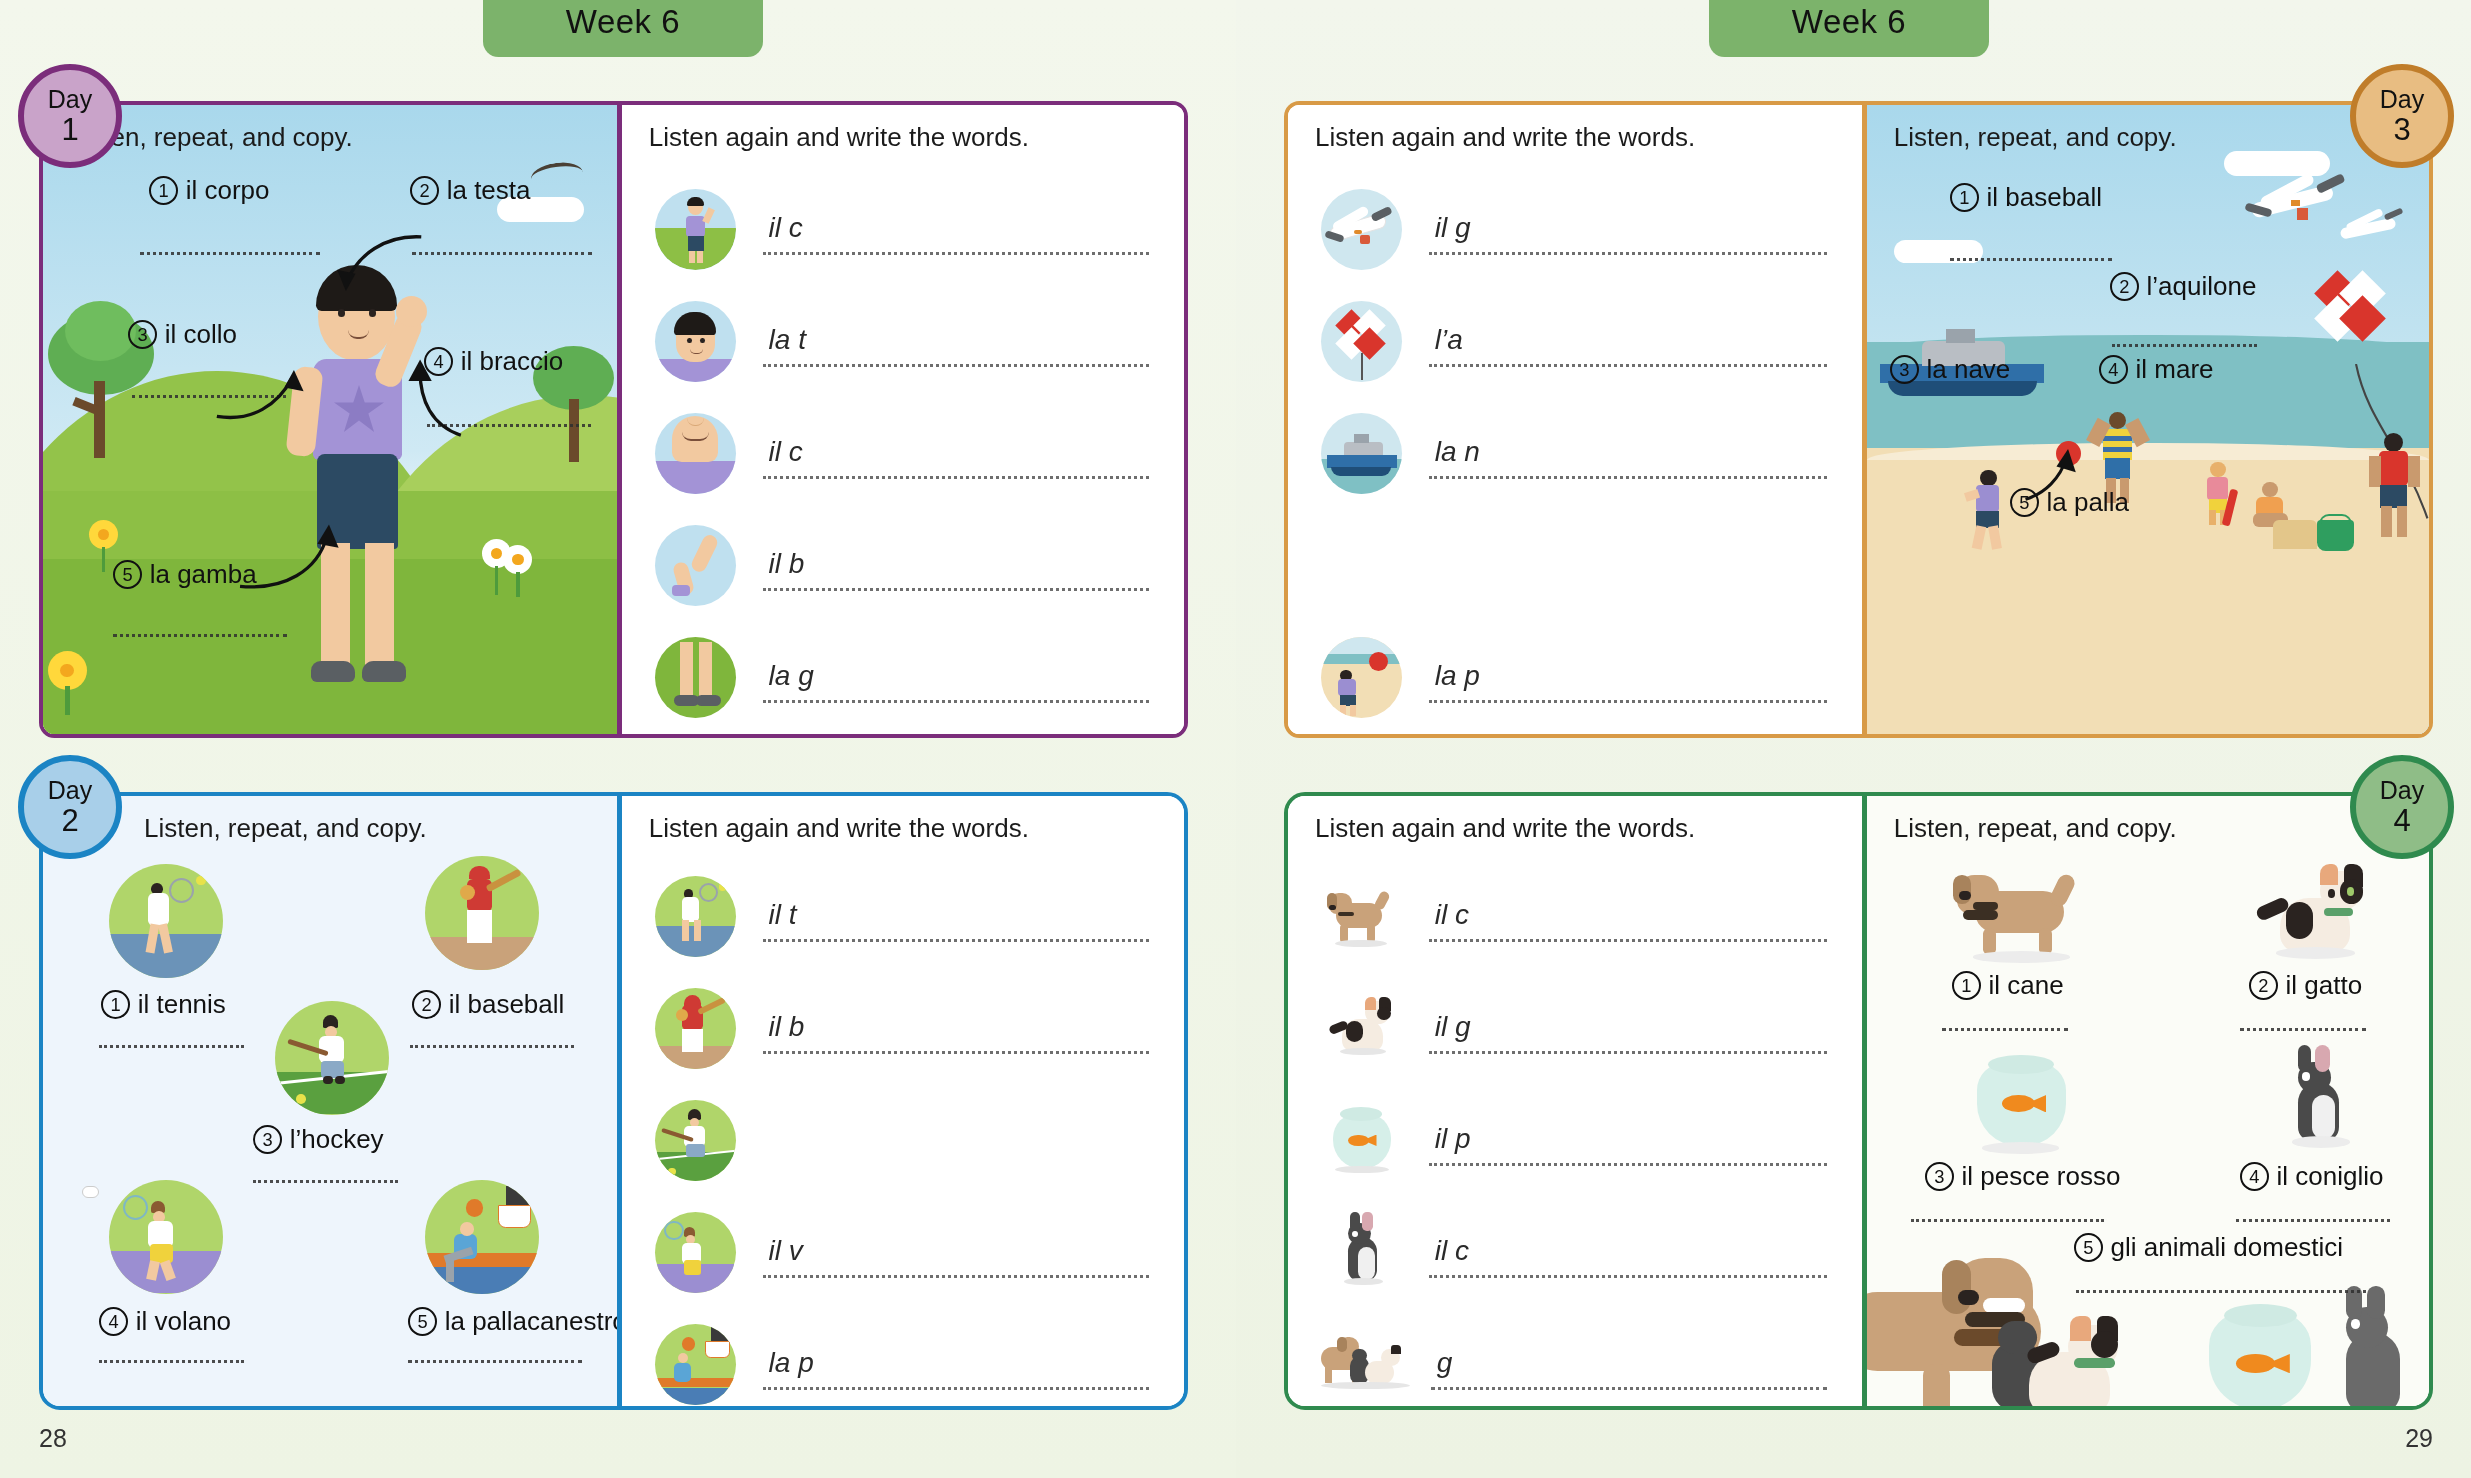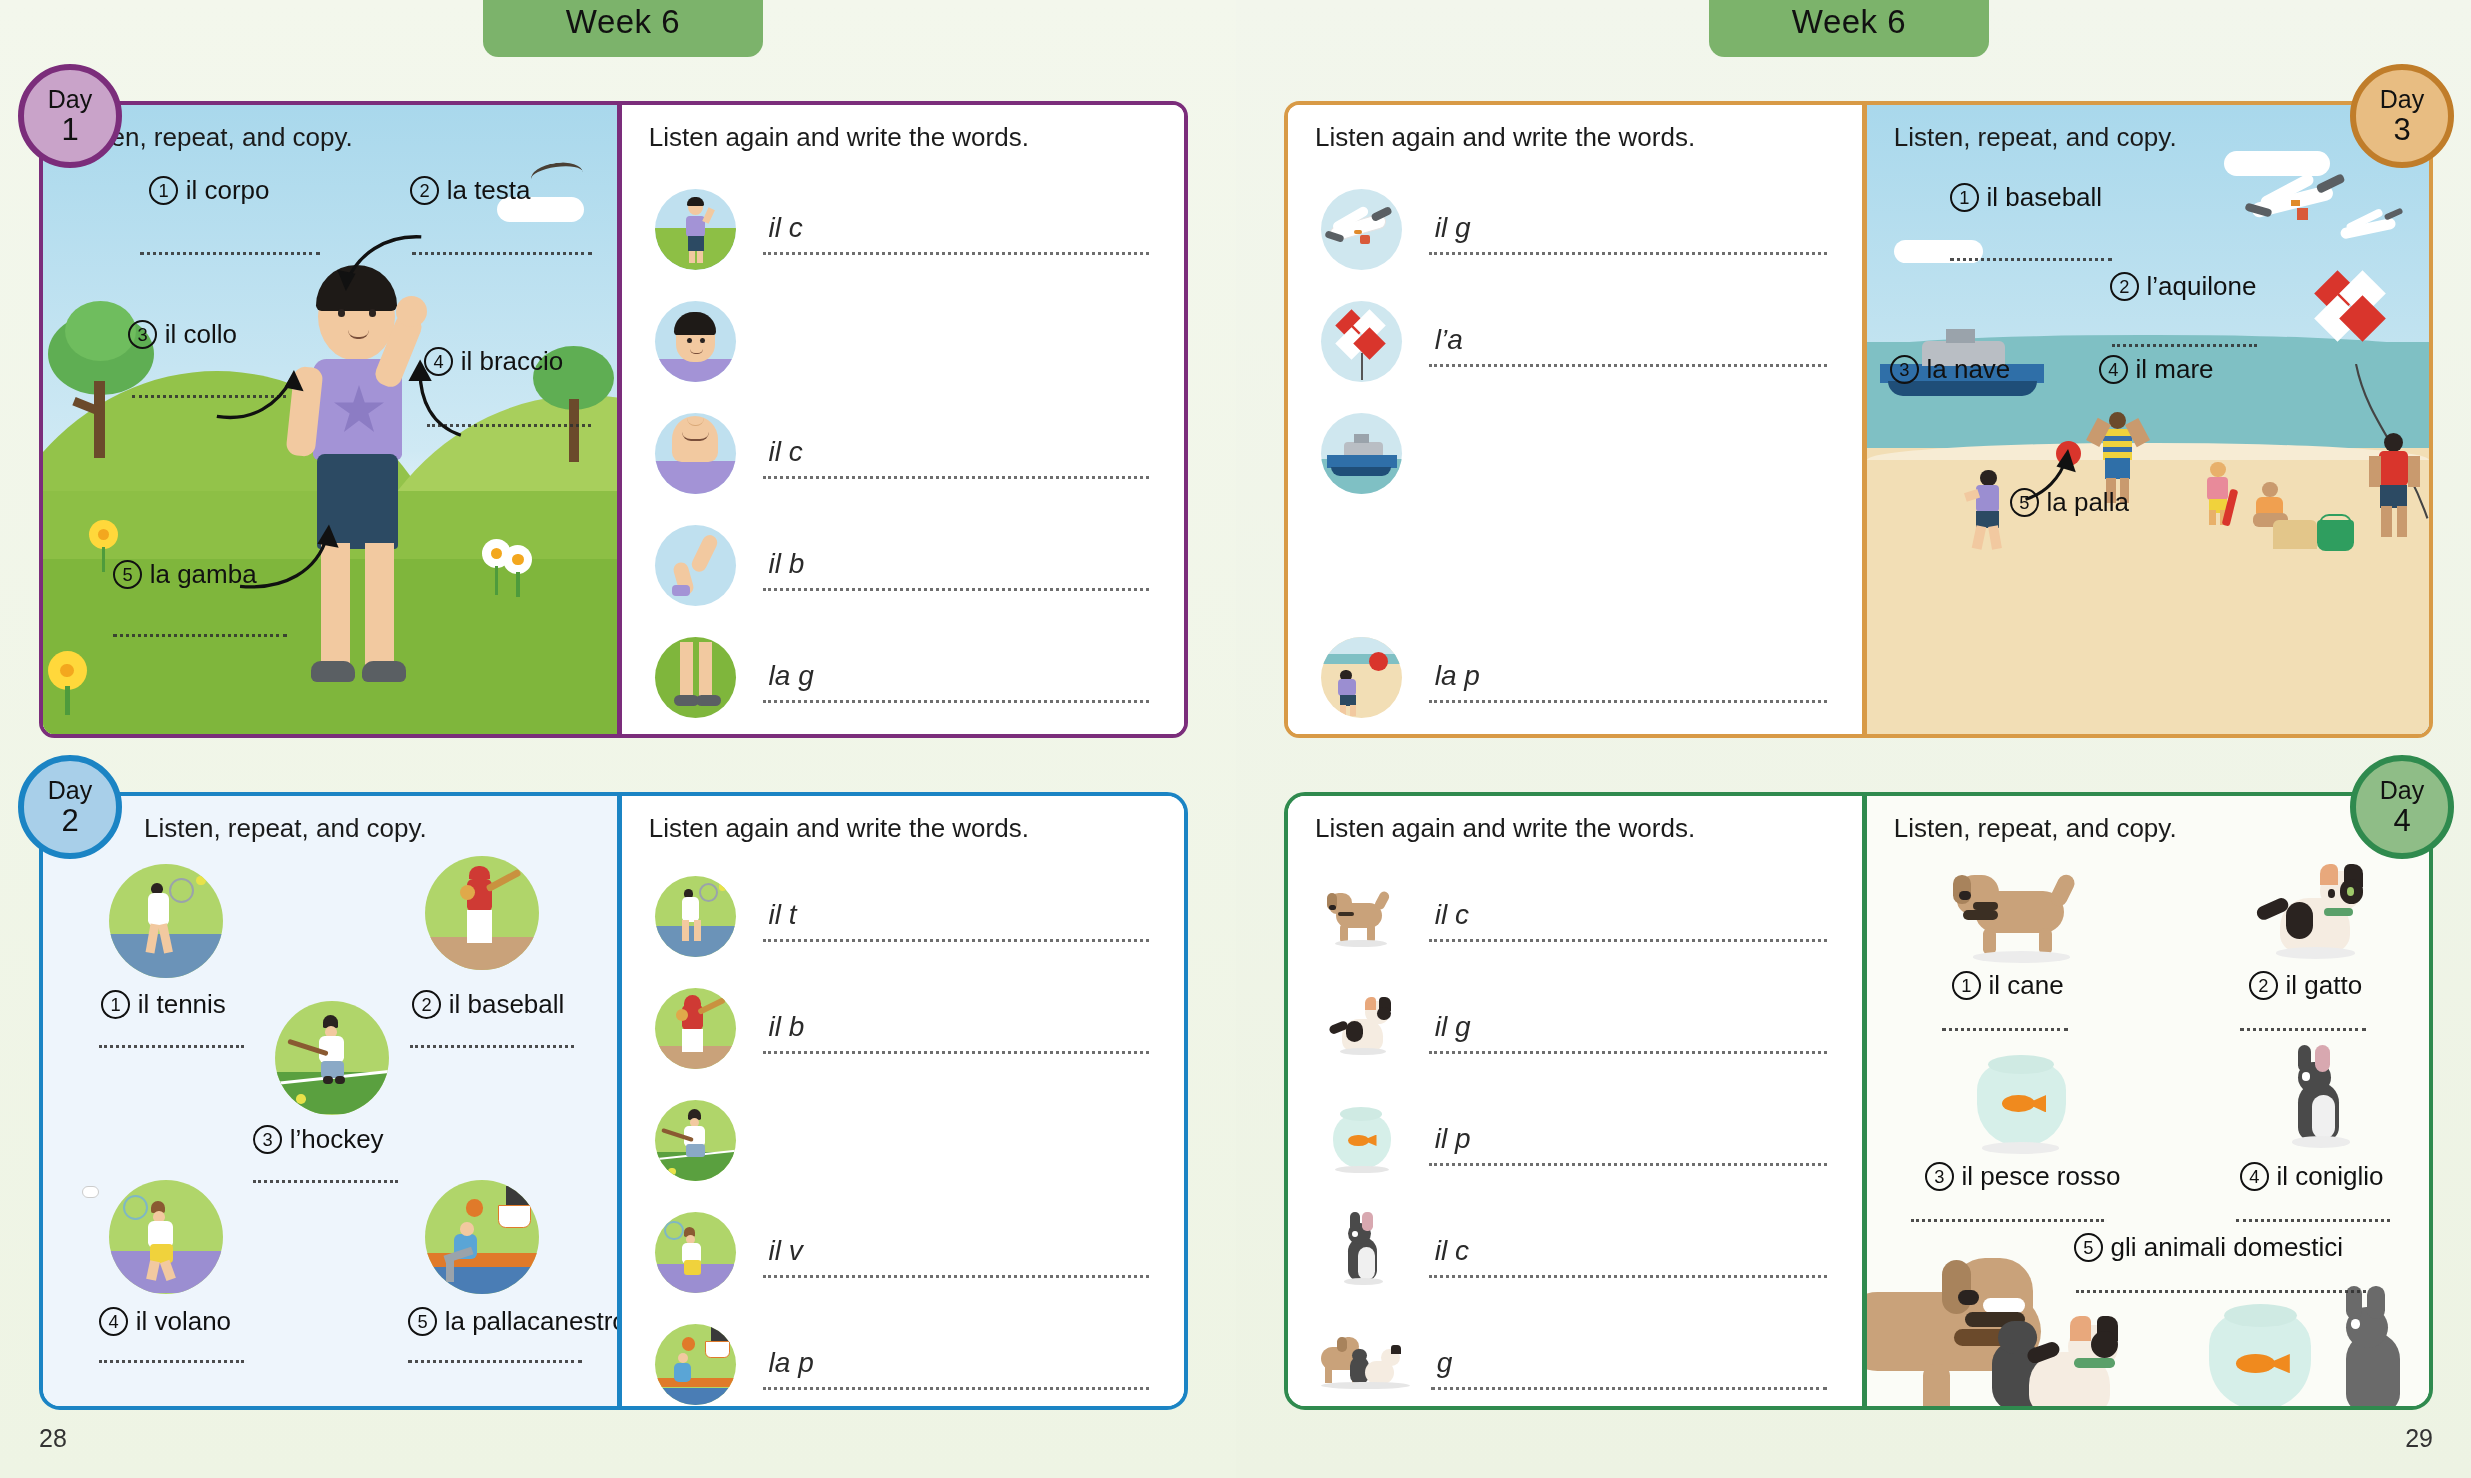--- a/index.html
+++ b/index.html
@@ -245,20 +245,24 @@
 
           <div class="row" style="top:182px;">
             <div class="thumb" style="background:#bfe0ef;">
               <div style="position:absolute;left:0;top:58px;width:81px;height:23px;background:#a393d6;"></div>
               <div style="position:absolute;left:21px;top:15.4px;width:39px;height:46px;background:#f2c9a0;border-radius:19.3px 19.3px 17.4px 17.4px;"></div>
               <div style="position:absolute;left:19.3px;top:11.6px;width:42px;height:23px;background:#1e1a17;border-radius:21px 21px 3.9px 3.9px;"></div>
               <div style="position:absolute;left:32px;top:37px;width:4.8px;height:5.8px;background:#2a2320;border-radius:50%;"></div>
               <div style="position:absolute;left:45px;top:37px;width:4.8px;height:5.8px;background:#2a2320;border-radius:50%;"></div>
               <div style="position:absolute;left:35px;top:48px;width:13.5px;height:5.8px;border-bottom:1.9px solid #7a4f3a;border-radius:0 0 7.7px 7.7px;"></div>
             </div>
+            <div class="wcell">
+              <span class="wtext">la t</span>
+              <span class="wline"></span>
+            </div>
           </div>
 
           <div class="row" style="top:294px;">
             <div class="thumb" style="background:#bfe0ef;">
               <div style="position:absolute;left:0;top:48px;width:81px;height:33px;background:#a393d6;"></div>
               <div style="position:absolute;left:17.4px;top:3.9px;width:46px;height:46px;background:#f2c9a0;border-radius:23px 23px 9.7px 9.7px;"></div>
               <div style="position:absolute;left:27px;top:19.3px;width:27px;height:9.7px;border-bottom:2.4px solid #7a4f3a;border-radius:0 0 13.5px 13.5px;"></div>
               <div style="position:absolute;left:32px;top:5.8px;width:17.4px;height:7.7px;border-bottom:1.9px solid #d9a877;border-radius:0 0 9.7px 9.7px;"></div>
             </div>
             <div class="wcell">
@@ -519,20 +523,24 @@
             </div>
           </div>
 
           <div class="row" style="top:294px;">
             <div class="thumb" style="background:#cfe7ef;">
               <div style="position:absolute;left:0;top:46px;width:81px;height:35px;background:#7fc0c4;"></div>
               <div style="position:absolute;left:5.8px;top:42px;width:70px;height:13.5px;background:#2f6fa8;"></div>
               <div style="position:absolute;left:9.7px;top:54px;width:60px;height:9.7px;background:#1f4e78;border-radius:0 0 13.5px 13.5px;"></div>
               <div style="position:absolute;left:23px;top:29px;width:39px;height:13.5px;background:#b9bec4;border-radius:3.9px 3.9px 0 0;"></div>
               <div style="position:absolute;left:33px;top:21px;width:15.4px;height:9.7px;background:#9aa3ab;"></div>
+            </div>
+            <div class="wcell">
+              <span class="wtext">la n</span>
+              <span class="wline"></span>
             </div>
           </div>
 
 
           <div class="row" style="top:518px;">
             <div class="thumb" style="background:#f2deb5;">
               <div style="position:absolute;left:0;top:0;width:81px;height:21px;background:#cfe7ef;"></div>
               <div style="position:absolute;left:0;top:17.4px;width:81px;height:9.7px;background:#7fc0c4;"></div>
               <div style="position:absolute;left:48px;top:15.4px;width:19.3px;height:19.3px;background:#d9352c;border-radius:50%;"></div>
               <div style="position:absolute;left:19.3px;top:33px;width:11.6px;height:11.6px;background:#2a2320;border-radius:50%;"></div>

